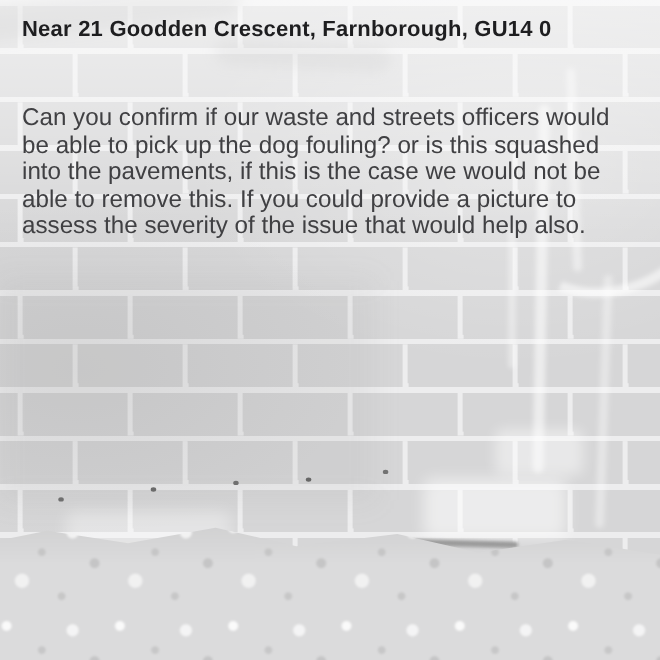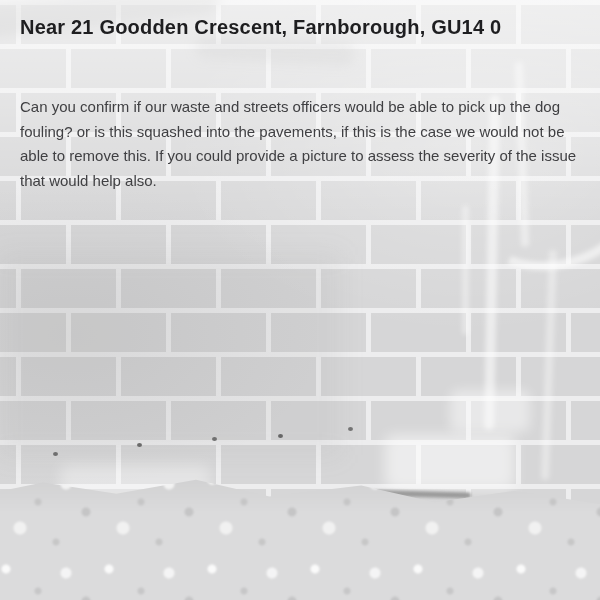--- a/index.html
+++ b/index.html
@@ -159,21 +159,21 @@
     width: 560px;
     font-size: 20px;
     font-weight: bold;
     color: #1e1e20;
     letter-spacing: 0.2px;
   }
   .report-comment {
     position: absolute;
     left: 20px; top: 95px;
     width: 562px;
-    font-size: 15px;
+    font-size: 22px;
     font-weight: normal;
     line-height: 24.5px;
     color: #404043;
   }
 </style>
 </head>
 <body>
 
 <div class="stage">
 

